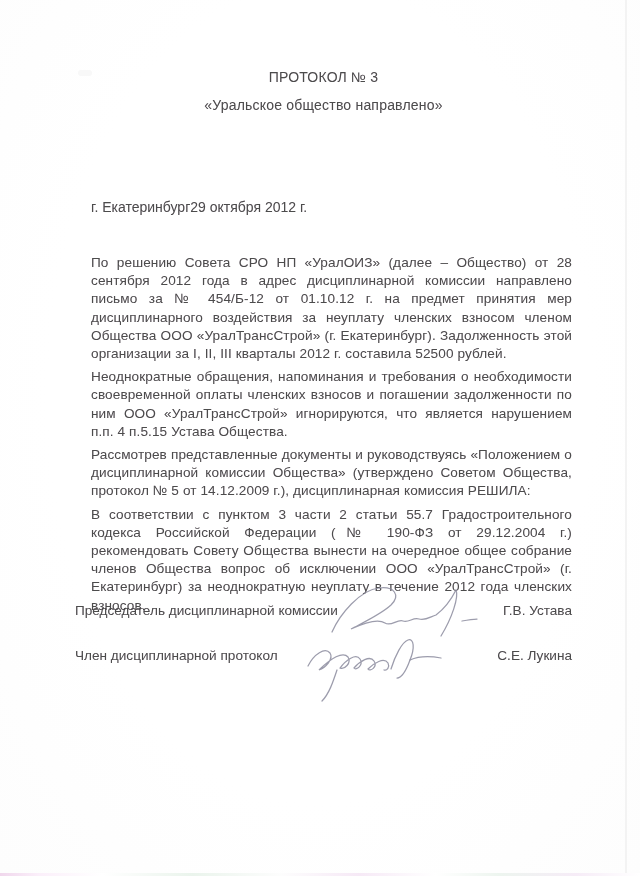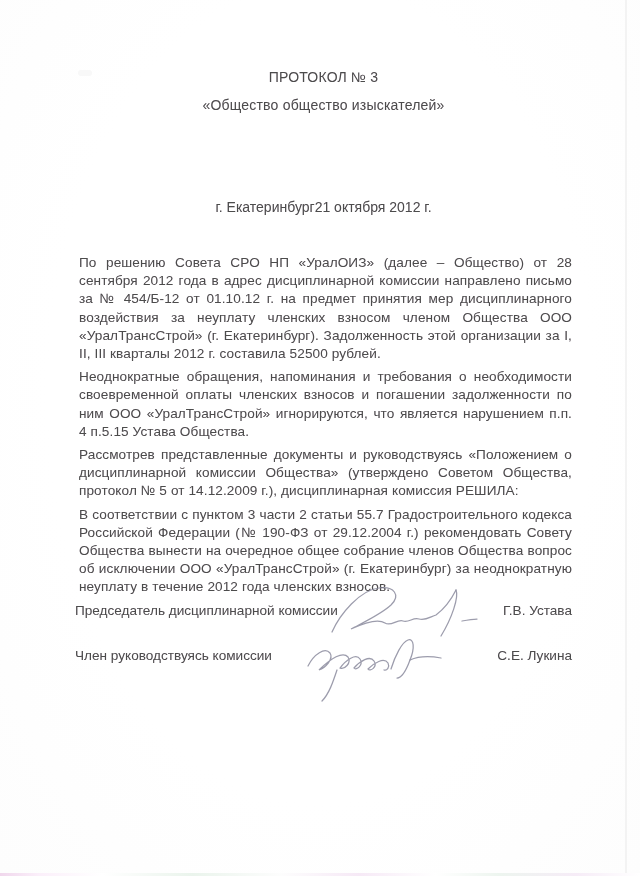--- a/index.html
+++ b/index.html
@@ -34,35 +34,35 @@
     font-size: 14px;
     line-height: 27.5px;
   }
   .doc-header div {
     letter-spacing: 0.2px;
     text-shadow: 0 0 0.5px rgba(150, 80, 150, 0.18);
   }
   .dateline {
     position: absolute;
     top: 199px;
-    left: 0;
+    left: 16px;
     width: 100%;
     display: flex;
-    justify-content: center;
+    justify-content: flex-start;
     font-size: 14px;
     text-shadow: 0 0 0.5px rgba(150, 80, 150, 0.18);
   }
   .body-text {
     position: absolute;
     top: 254px;
     left: 0;
     width: 100%;
   }
   .body-text p {
-    margin: 0 0 5px 4px;
+    margin: 0 0 5px 16px;
     font-size: 13.6px;
     line-height: 18.2px;
     text-align: justify;
     letter-spacing: 0.1px;
     text-shadow: 0 0 0.5px rgba(150, 80, 150, 0.18);
   }
   .sig-row {
     position: absolute;
     left: 0;
     width: 100%;
@@ -118,42 +118,42 @@
 </style>
 </head>
 <body>
 
 <div class="page">
 
   <div class="content">
 
     <div class="doc-header">
       <div>ПРОТОКОЛ № 3</div>
-      <div>«Общество общество изыскателей»</div>
+      <div>«Уральское общество направлено»</div>
     </div>
 
     <div class="dateline">
       <span>г. Екатеринбург</span>
-      <span>21 октября 2012  г.</span>
+      <span>29 октября 2012  г.</span>
     </div>
 
     <div class="body-text">
       <p>По решению Совета СРО НП «УралОИЗ» (далее – Общество) от 28 сентября 2012 года в адрес дисциплинарной комиссии направлено письмо за № 454/Б-12 от 01.10.12 г. на предмет принятия мер дисциплинарного воздействия за неуплату членских взносом членом Общества ООО «УралТрансСтрой» (г. Екатеринбург). Задолженность этой организации за I, II, III кварталы 2012 г. составила 52500 рублей.</p>
       <p>Неоднократные обращения, напоминания и требования о необходимости своевременной оплаты членских взносов и погашении задолженности по ним ООО «УралТрансСтрой» игнорируются, что является нарушением п.п. 4 п.5.15 Устава Общества.</p>
       <p>Рассмотрев представленные документы и руководствуясь «Положением о дисциплинарной комиссии Общества» (утверждено Советом Общества, протокол № 5 от 14.12.2009 г.), дисциплинарная комиссия  РЕШИЛА:</p>
       <p>В соответствии с пунктом 3 части 2 статьи 55.7 Градостроительного кодекса Российской Федерации (№ 190-ФЗ от 29.12.2004 г.) рекомендовать Совету Общества вынести на очередное общее собрание членов Общества вопрос об исключении ООО «УралТрансСтрой» (г. Екатеринбург) за неоднократную неуплату в течение 2012 года  членских взносов.</p>
     </div>
 
     <div class="sig-row sig-row-1">
       <span>Председатель дисциплинарной комиссии</span>
       <span>Г.В. Устава</span>
     </div>
 
     <div class="sig-row sig-row-2">
-      <span>Член руководствуясь комиссии</span>
+      <span>Член дисциплинарной протокол</span>
       <span>С.Е. Лукина</span>
     </div>
 
     <svg class="sig-svg sig-svg-1" width="160" height="65" viewBox="0 0 160 65">
       <path d="M 10 50 C 18 32, 38 8, 57 6 C 72 4, 79 13, 69 23 C 58 33, 40 41, 29 47 C 44 40, 57 37, 63 41 C 69 45, 75 37, 81 39 C 87 41, 91 35, 97 37 C 103 39, 108 35, 114 33 C 122 27, 130 16, 134 8"></path>
       <path d="M 134 8 C 137 15, 130 36, 119 54"></path>
       <path d="M 140 39 C 145 38, 150 37, 155 37"></path>
     </svg>
 
     <svg class="sig-svg sig-svg-2" width="160" height="70" viewBox="0 0 160 70">

